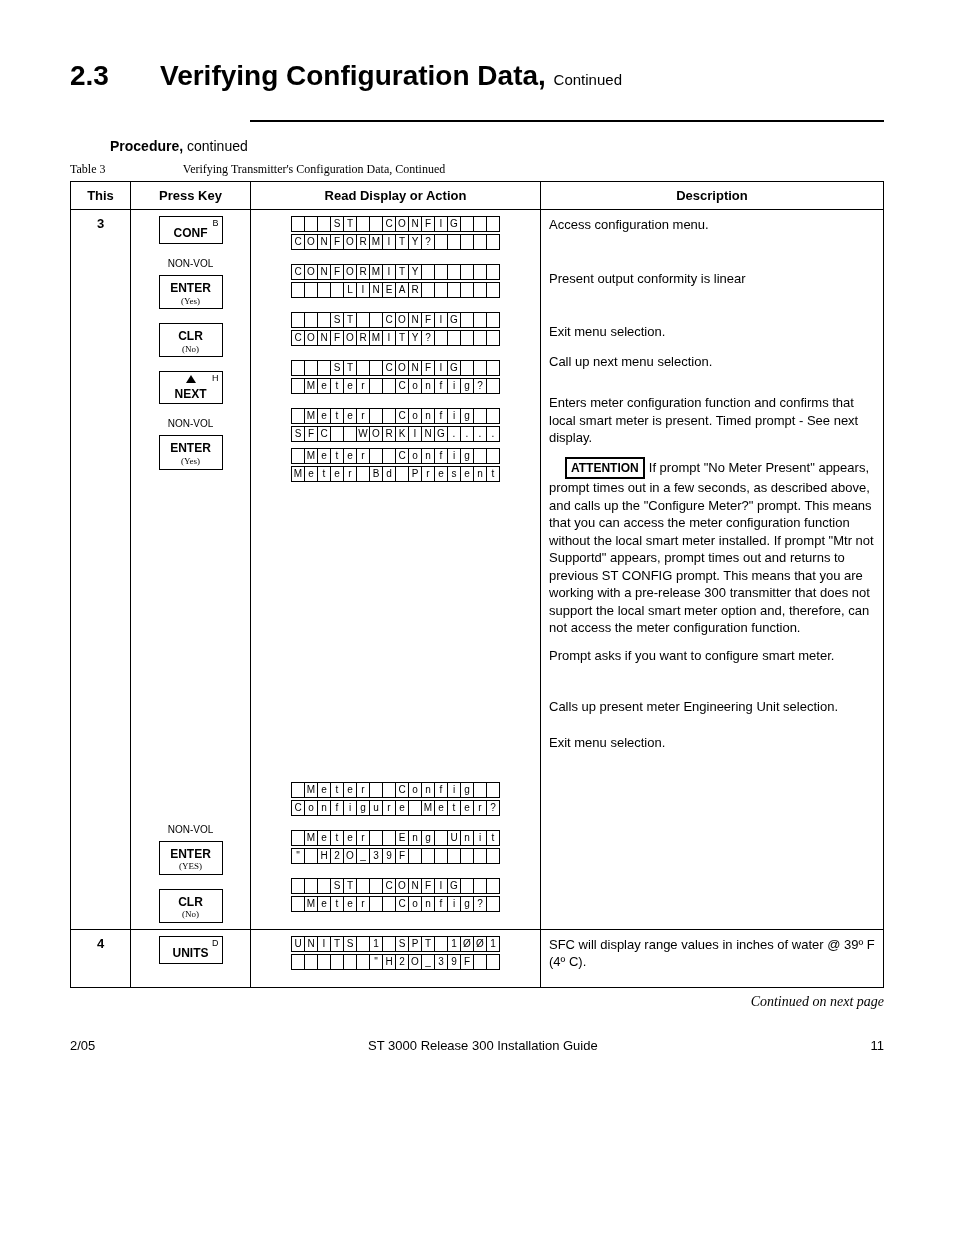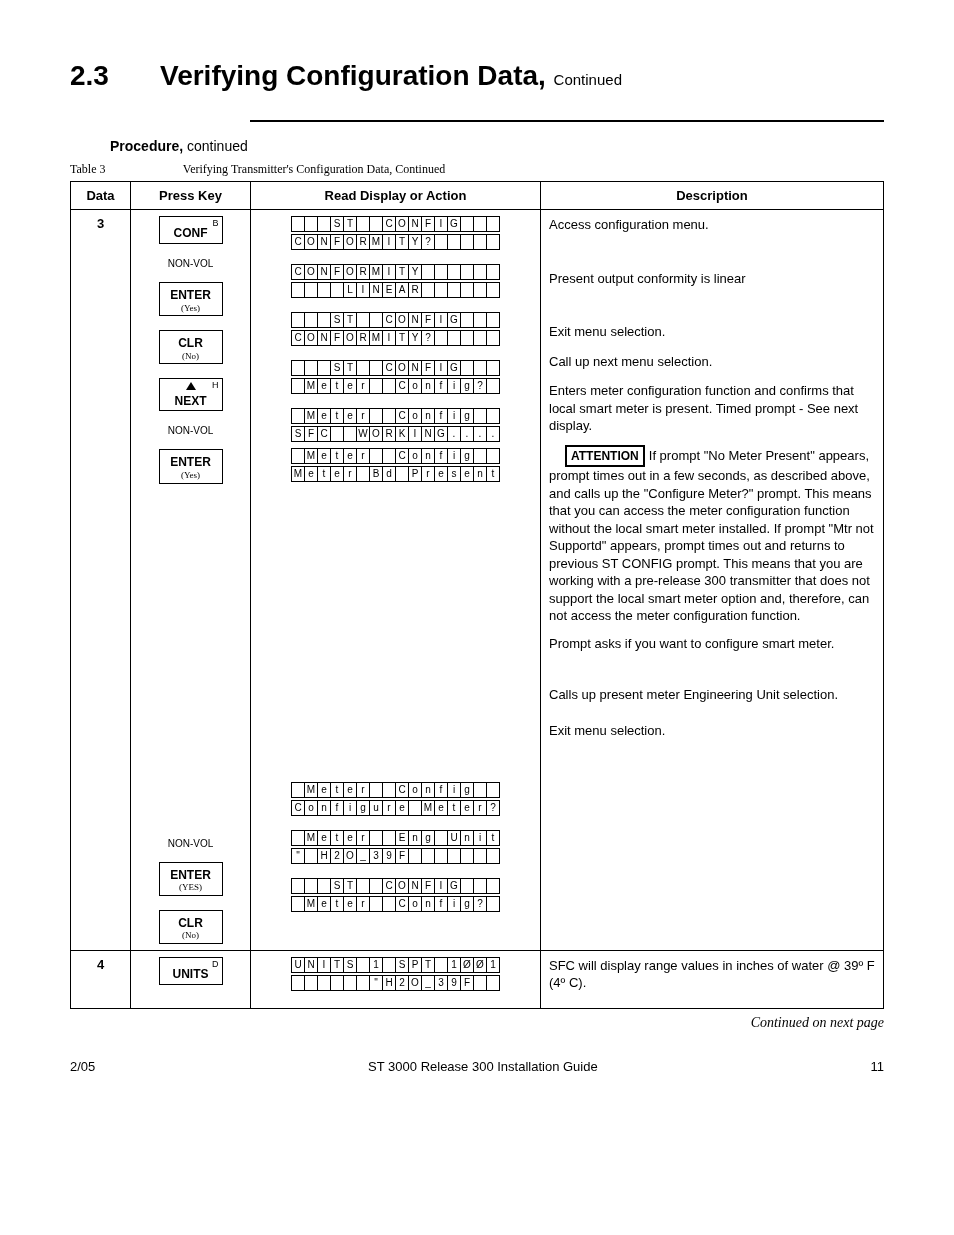--- a/index.html
+++ b/index.html
@@ -57,21 +57,21 @@
     border: 2px solid #000; display:inline-block; padding:1px 4px;
     font-weight:bold; font-size:12px; margin-right:4px;margin-left:16px;
   }
   .bigspacer { height: 326px; }
   .footer {
     display:flex; justify-content:space-between; font-size:13px;
     margin-top: 22px; padding-top:6px;
   }
   .contnote { text-align:right; font-style:italic; font-family:"Times New Roman", serif; font-size:14px; margin-top:6px; }
   .keycol-segment { display:flex; flex-direction:column; align-items:center; }
-  .keylabel-top { font-size:10px; text-align:left; margin-bottom:13px; }
+  .keylabel-top { font-size:10px; text-align:left; margin-bottom:6px; }
 </style>
 </head>
 <body>
 
 <div class="section-title">
   <span class="num">2.3</span><span>Verifying Configuration Data,</span>
   <span class="cont">Continued</span>
 </div>
 
 <div class="hr"></div>
@@ -87,21 +87,21 @@
 
 <table class="main">
   <colgroup>
       <col class="c1">
       <col class="c2">
       <col class="c3">
       <col class="c4">
     </colgroup>
   <thead>
     <tr>
-      <th>Data</th>
+      <th>This</th>
       <th>Press Key</th>
       <th>Read Display or Action</th>
       <th>Description</th>
     </tr>
   </thead>
   <tbody>
     <tr>
       <td class="step-cell">3</td>
       <td>
         <div class="keystack">
@@ -504,21 +504,21 @@
               </div>
             </div>
         </div>
       </td>
       <td>
         <div class="desc-block">
           <p>Access configuration menu.</p>
           <p style="margin-top:36px">Present output conformity is linear</p>
           <p style="margin-top:36px">Exit menu selection.</p>
           <p style="margin-top:12px">Call up next menu selection.</p>
-          <p style="margin-top:12px">Enters meter configuration function and confirms that local smart meter is present. Timed prompt - See next display.</p>
+          <p style="margin-top:24px">Enters meter configuration function and confirms that local smart meter is present. Timed prompt - See next display.</p>
           <p style="margin-top:6px"><span class="attention-box">ATTENTION</span><span>If prompt "No Meter Present" appears, prompt times out in a few seconds, as described above,  and calls up the "Configure Meter?" prompt. This means that you can access the meter configuration function without the local smart meter installed. If prompt "Mtr not Supportd" appears, prompt times out and returns to previous ST CONFIG prompt. This means that you are working with a pre-release 300 transmitter that does not support the local smart meter option and, therefore, can not access the meter configuration function.</span></p>
           <p>Prompt asks if you want to configure smart meter.</p>
           <p style="margin-top:34px">Calls up present meter Engineering Unit selection.</p>
           <p style="margin-top:18px">Exit menu selection.</p>
         </div>
       </td>
     </tr>
     <tr>
       <td class="step-cell">4</td>
       <td>

